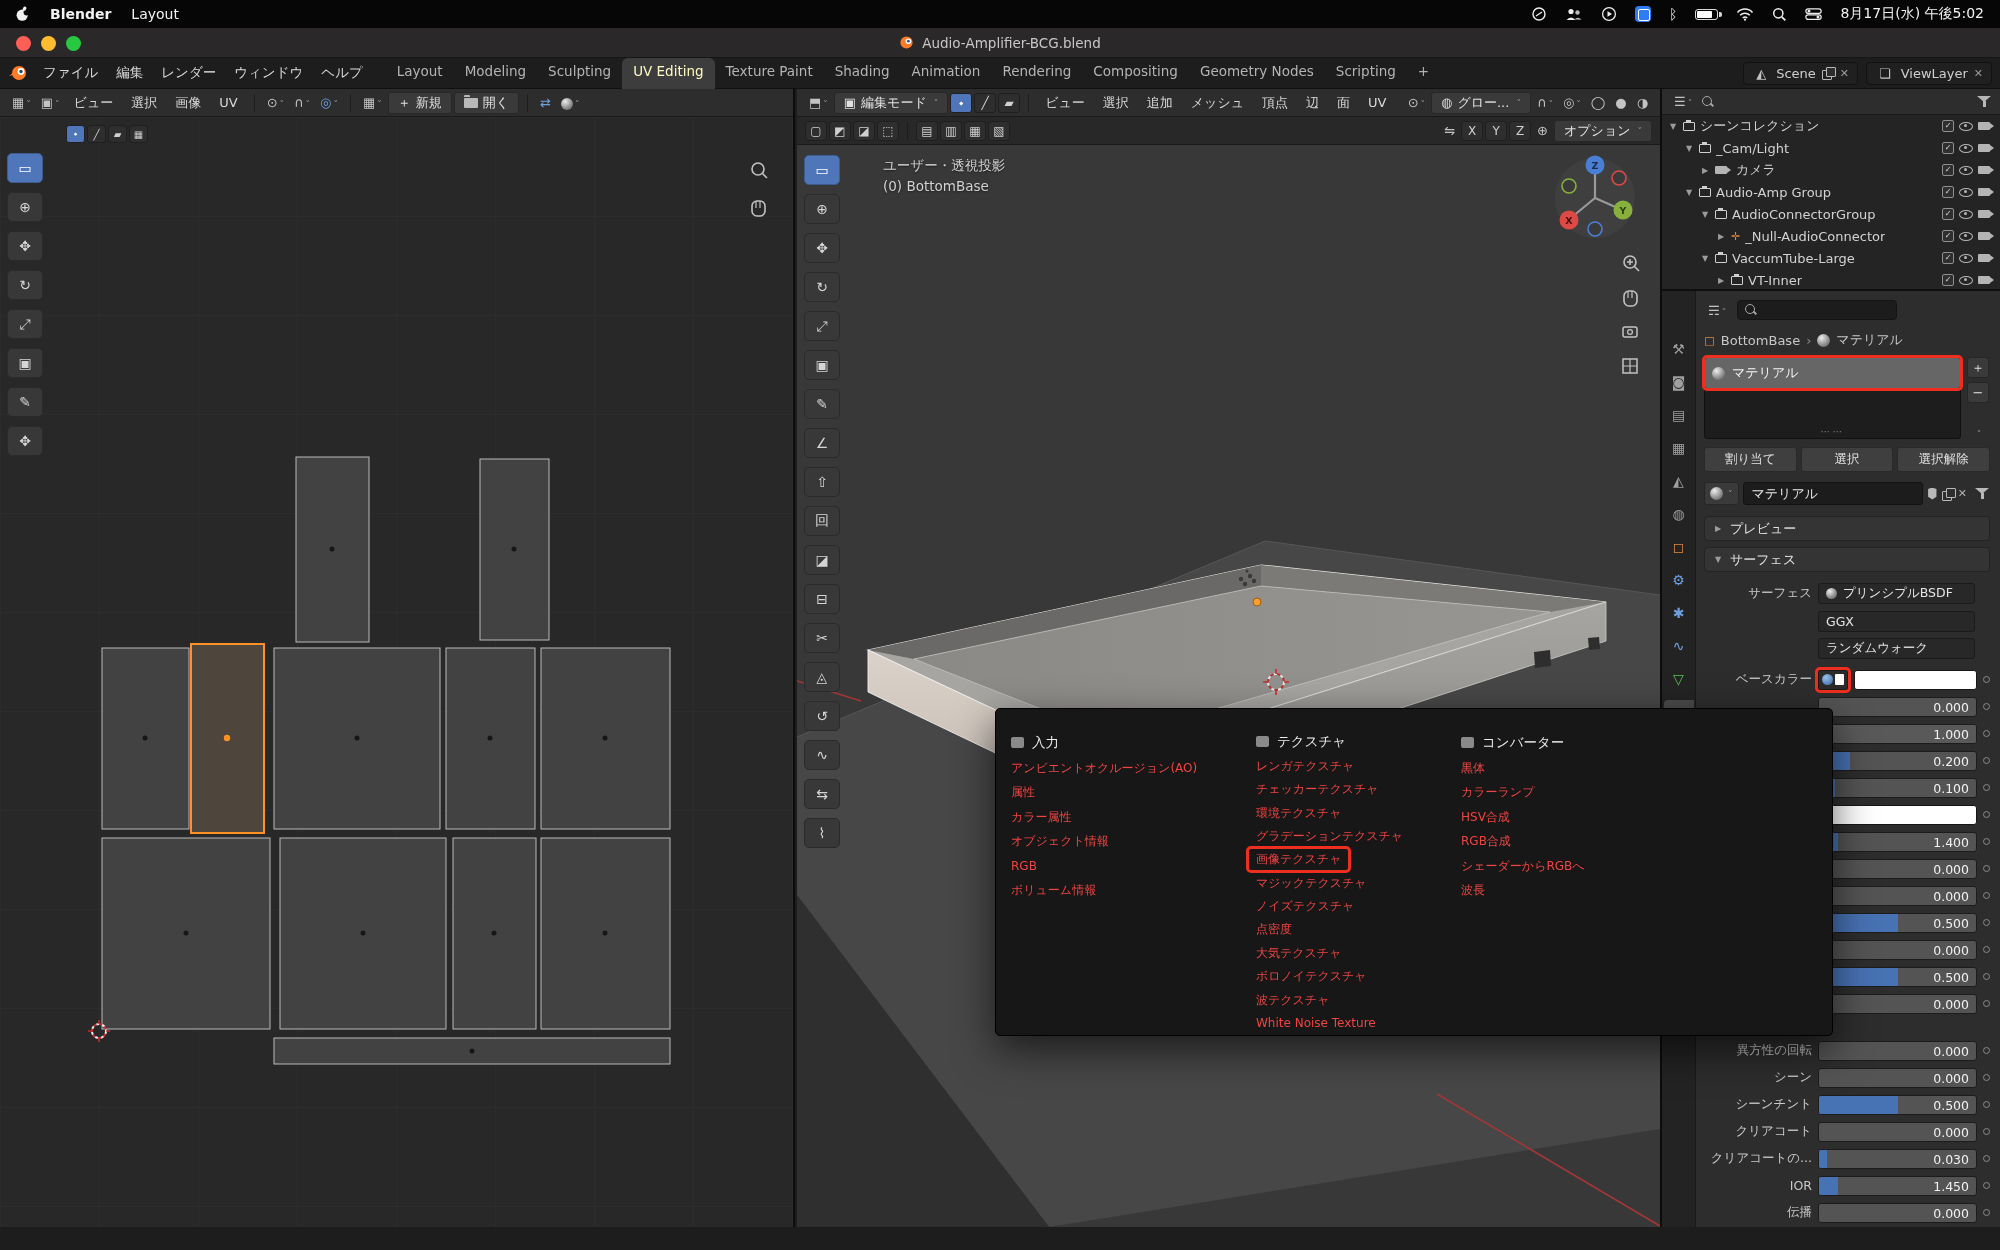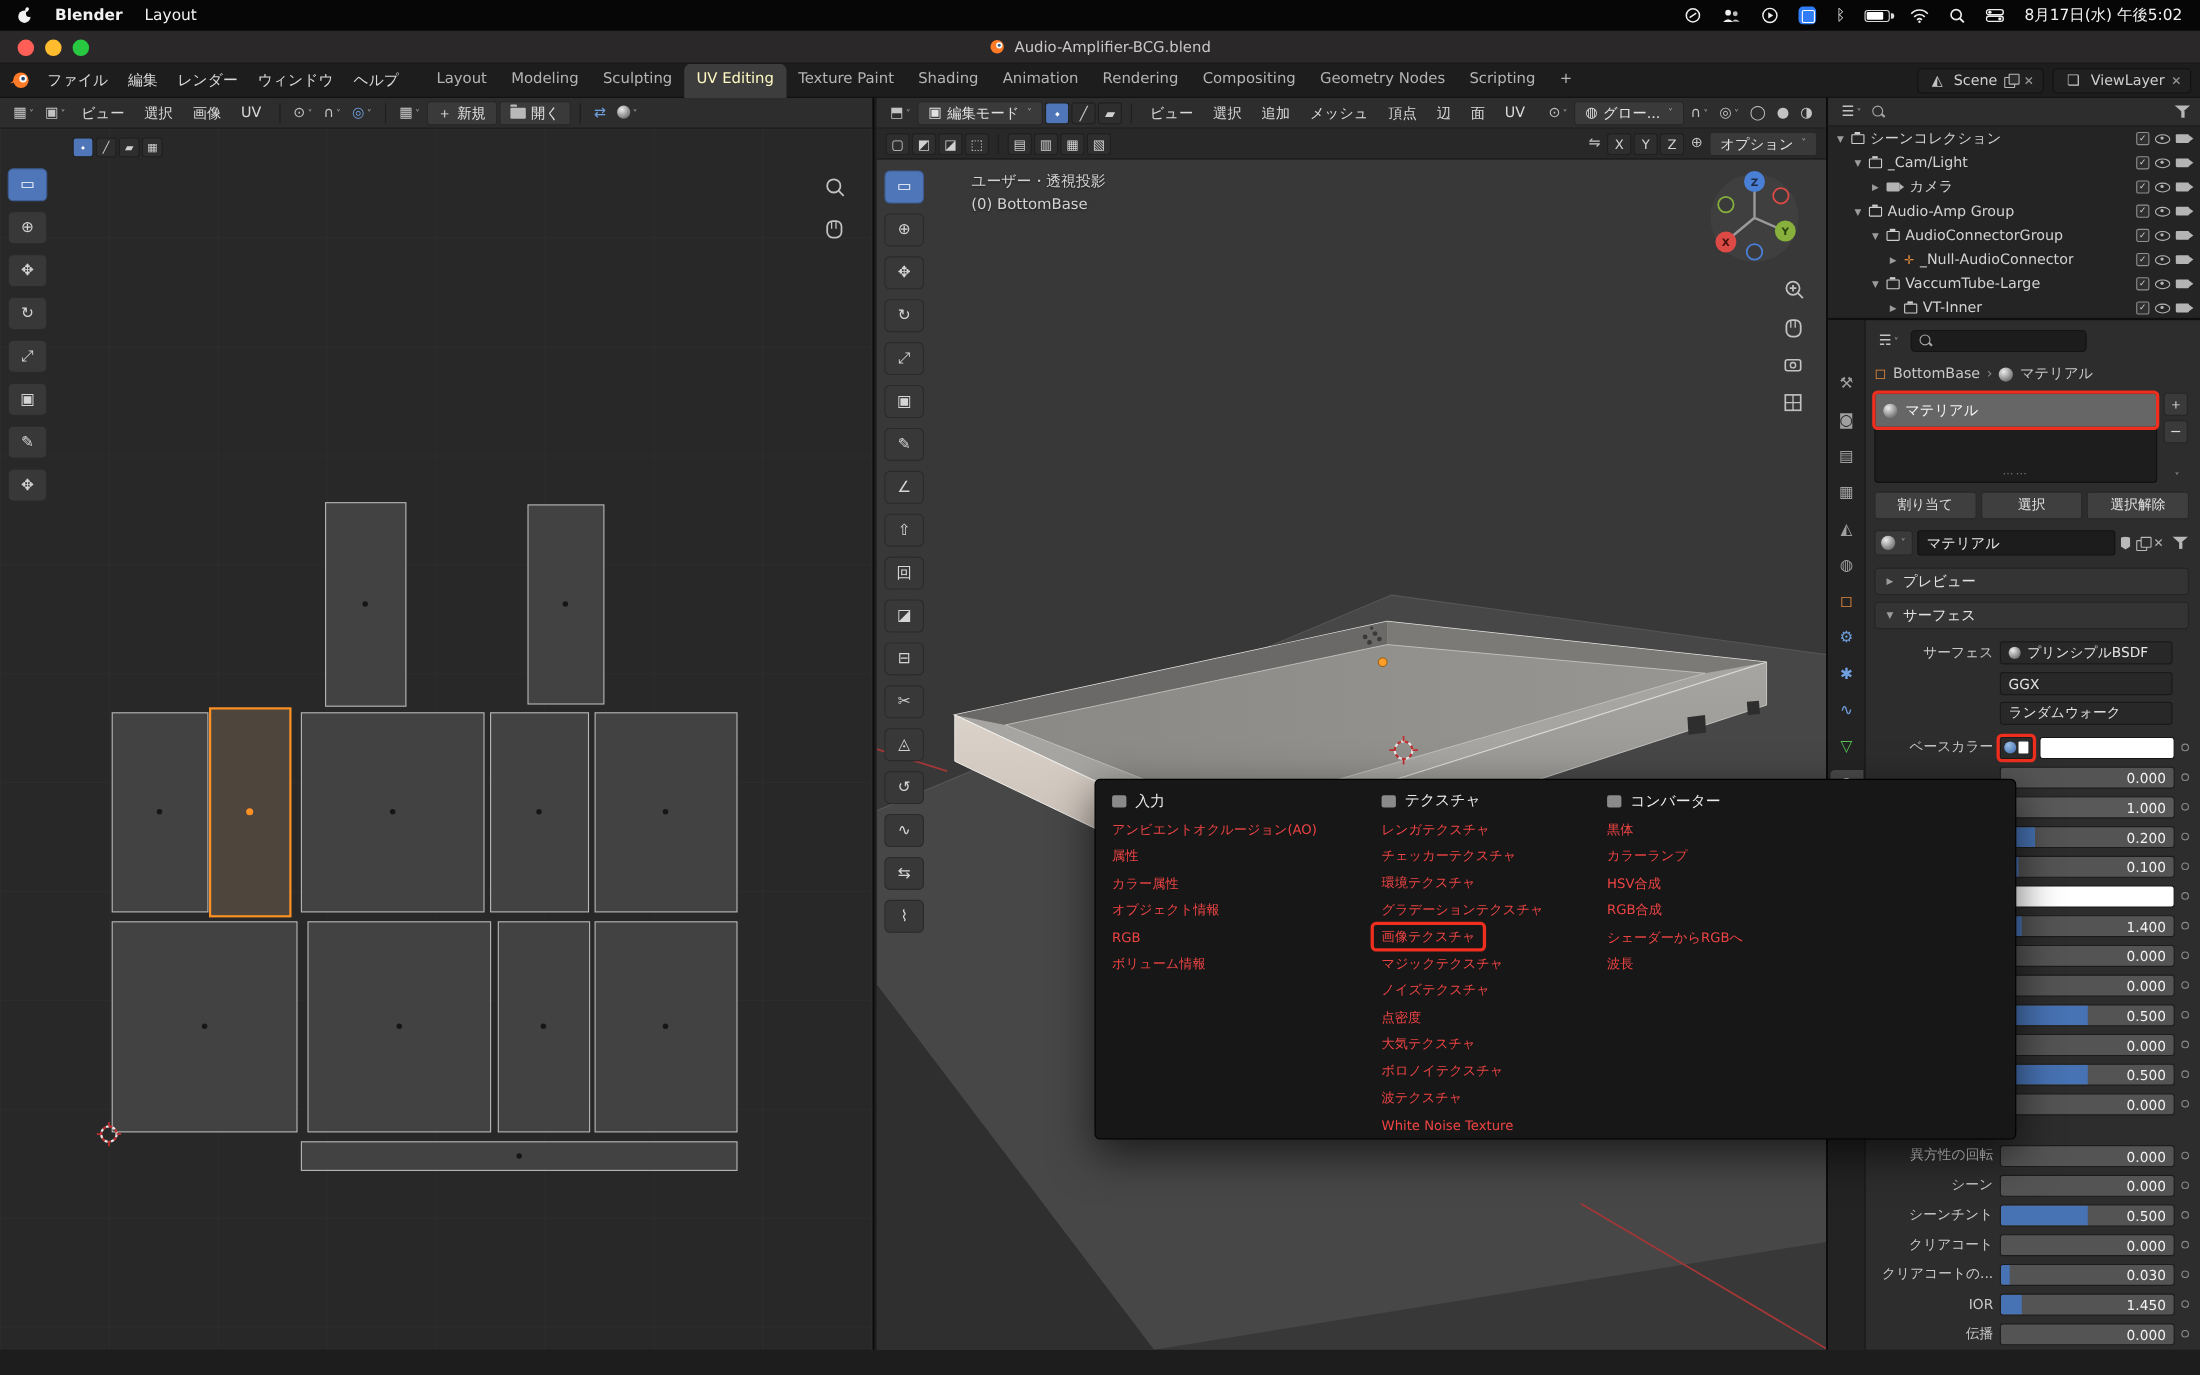--- a/index.html
+++ b/index.html
@@ -122,21 +122,21 @@
 .colorbar{flex:1;height:20px;background:#ffffff;border:1px solid #161616;border-radius:3px}
 .deco{width:7px;height:7px;border-radius:50%;border:1.5px solid #8a8a8a;flex:none}
 .socketbtn{width:30px;height:20px;background:#2b2b2b;border:1px solid #1a1a1a;border-radius:3px;display:flex;align-items:center;justify-content:center;gap:2px;flex:none}
 .socketbtn .bdot{width:11px;height:11px;border-radius:50%;background:radial-gradient(circle at 35% 30%,#9cc0ea,#3a66a8)}
 .socketbtn .wsq{width:9px;height:11px;background:#fff;border-radius:1px}
 .sph{width:13px;height:13px;border-radius:50%;background:radial-gradient(circle at 35% 30%,#ededed,#8a8a8a 60%,#4f4f4f);flex:none}
 .sgroup{margin-top:20px}
 
 
 .addmenu{position:absolute;left:995px;top:708px;width:838px;height:328px;background:#171717;border:1px solid #000;
- border-radius:5px;box-shadow:0 14px 40px rgba(0,0,0,.6);z-index:50;display:flex;padding-top:6px}
+ border-radius:5px;box-shadow:0 14px 40px rgba(0,0,0,.6);z-index:50;display:flex;padding-top:20px}
 .amcol{display:flex;flex-direction:column}
 .amhead{height:27px;display:flex;align-items:center;gap:8px;padding-left:15px;color:#ececec;font-size:13.5px}
 .cati{width:13px;height:11px;background:#8a8a8a;border-radius:2px;flex:none}
 .amitem{height:24.5px;display:flex;align-items:center;padding-left:15px;color:#ef4444;font-size:12px;white-space:nowrap}
 .annot-red{outline:3px solid #ee2f1f;outline-offset:0;border-radius:2px}
 .amitem .annot-red{padding:2px 7px;margin-left:-7px}
 
 
 .status{position:absolute;left:0;top:1227px;width:2000px;height:23px;background:#212121;border-top:1px solid #0d0d0d;
  display:flex;align-items:center;justify-content:flex-end;padding:0 12px;color:#9f9f9f;font-size:13px;z-index:40}

